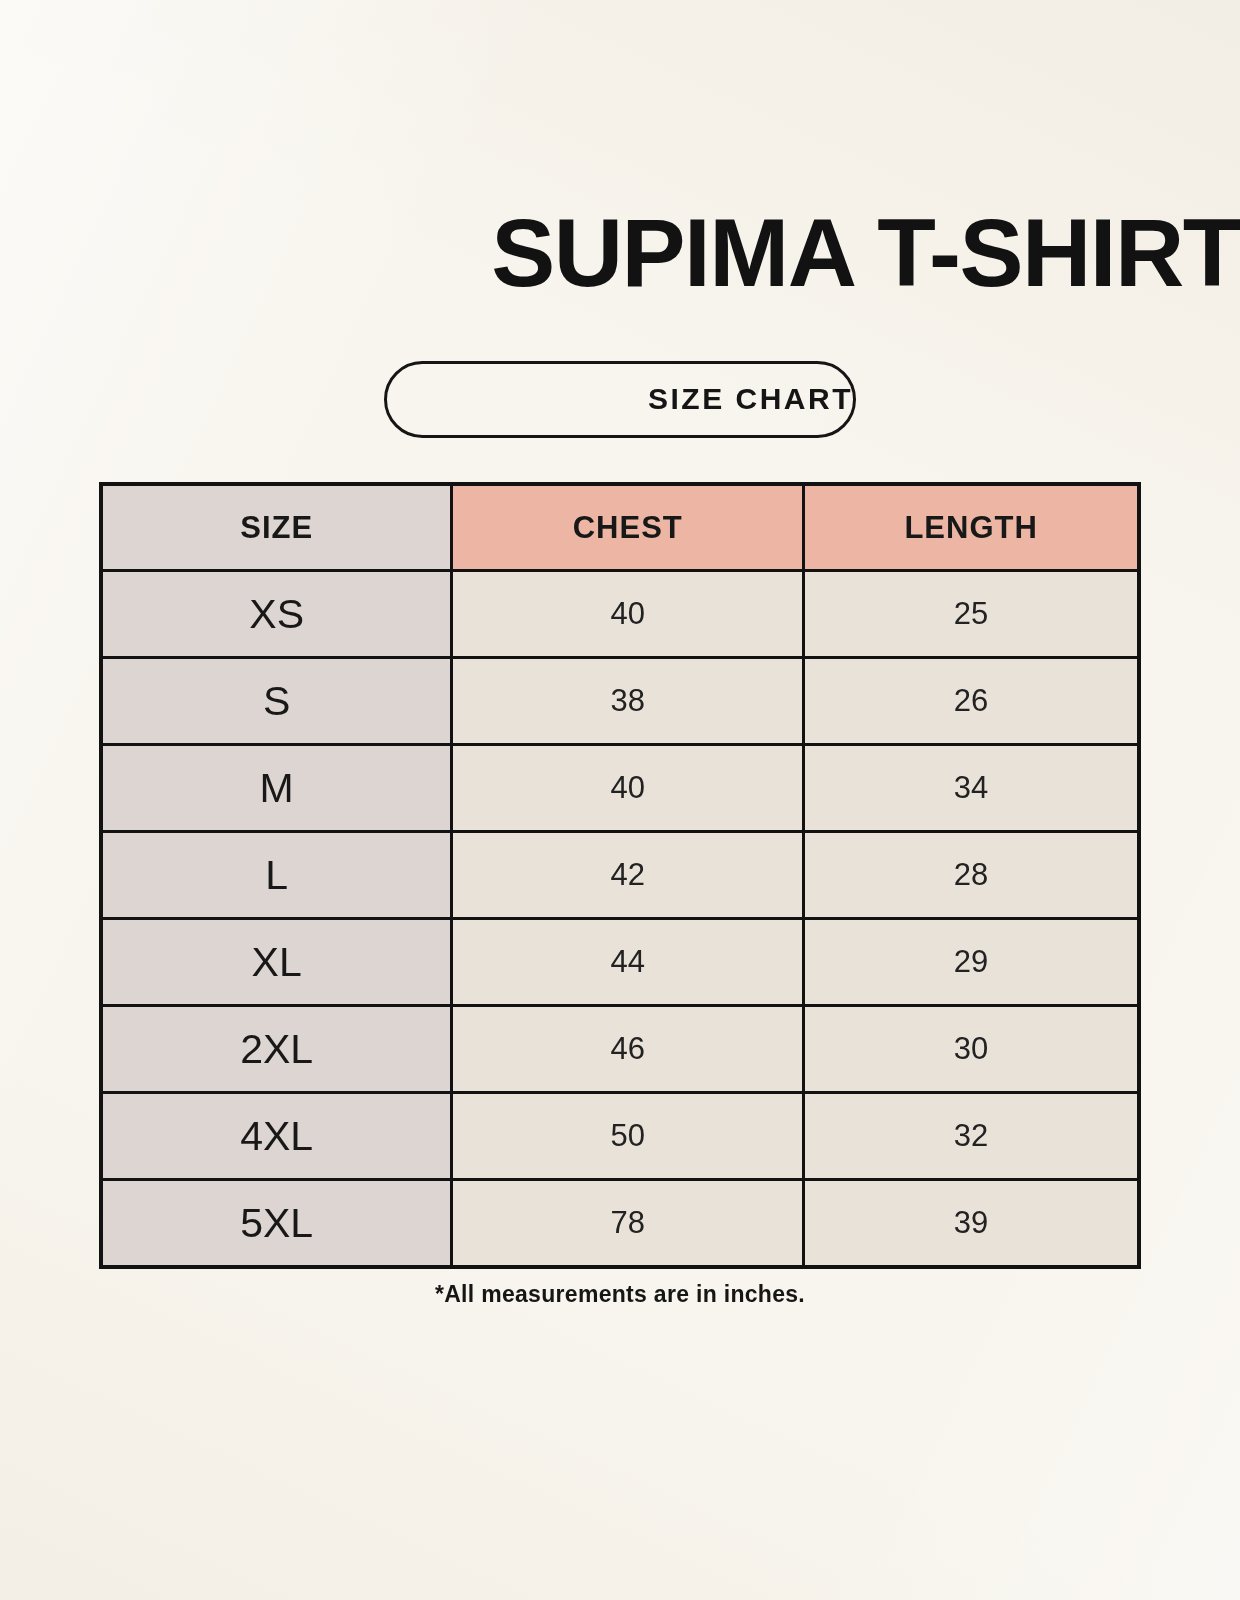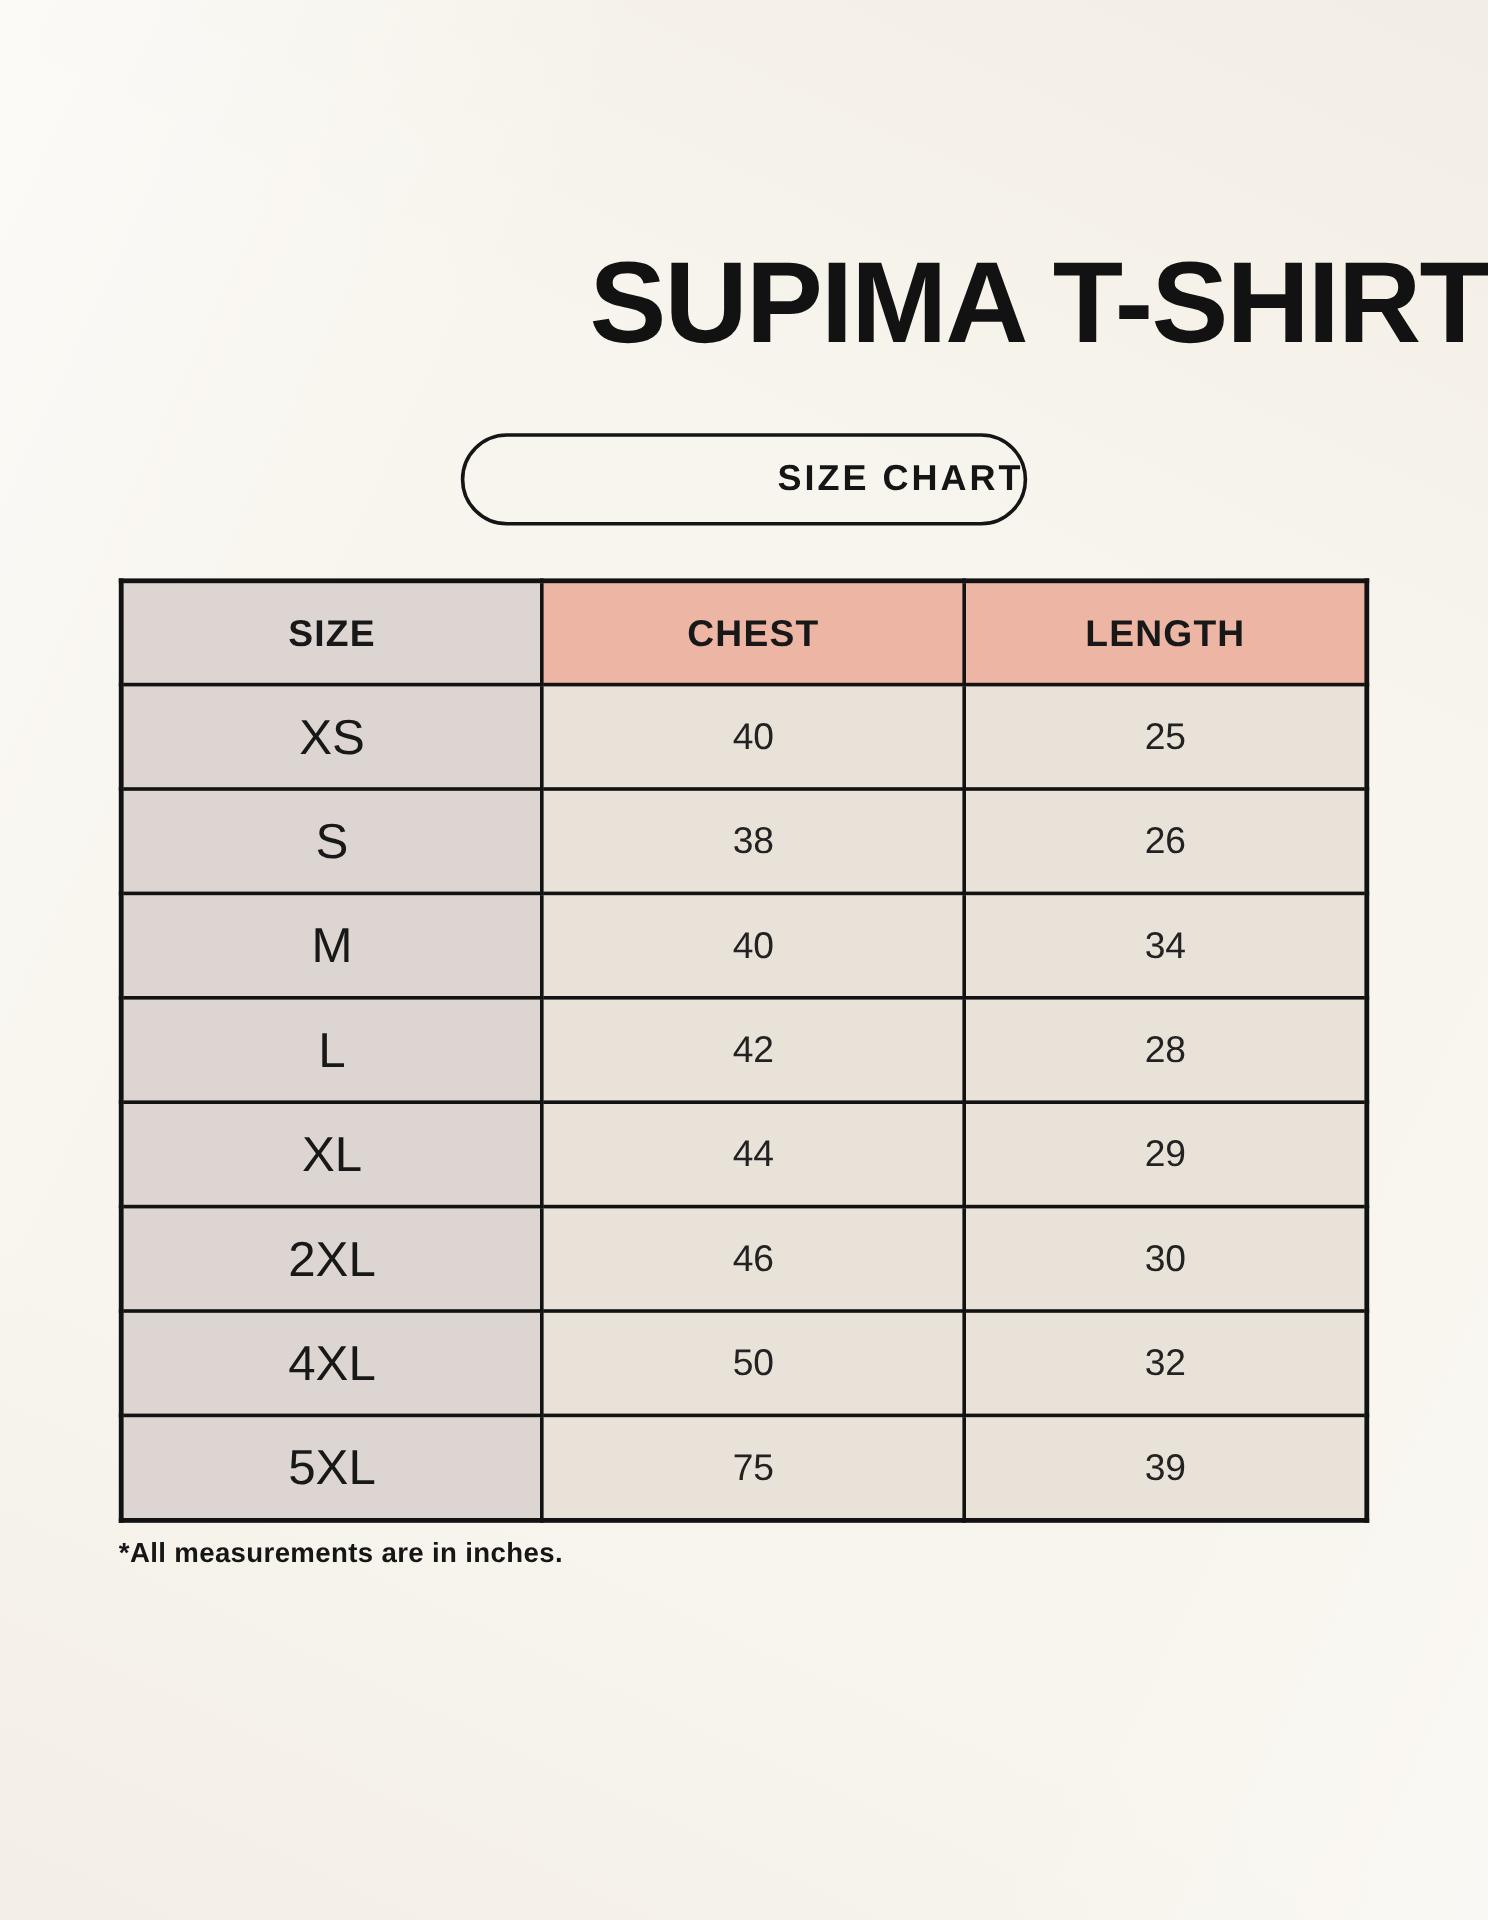--- a/index.html
+++ b/index.html
@@ -95,21 +95,21 @@
   td.value-cell {
     background: var(--cell, #e9e2d8);
     font-size: 31px;
     font-weight: 400;
     color: #222;
   }
 
   .footnote {
     width: 1042px;
     margin: 12px auto 0 auto;
-    text-align: left;
+    text-align: center;
     font-size: 23px;
     font-weight: 700;
     letter-spacing: 0.3px;
     color: #161616;
   }
 </style>
 </head>
 <body>
 
 <h1 class="page-title">SUPIMA T-SHIRT</h1>
@@ -163,20 +163,20 @@
           <td class="value-cell">46</td>
           <td class="value-cell">30</td>
         </tr>
         <tr>
           <td class="size-cell">4XL</td>
           <td class="value-cell">50</td>
           <td class="value-cell">32</td>
         </tr>
         <tr>
           <td class="size-cell">5XL</td>
-          <td class="value-cell">75</td>
+          <td class="value-cell">78</td>
           <td class="value-cell">39</td>
         </tr>
       </tbody>
   </table>
 
   <div class="footnote">*All measurements are in inches.</div>
 </div>
 
 </body></html>

